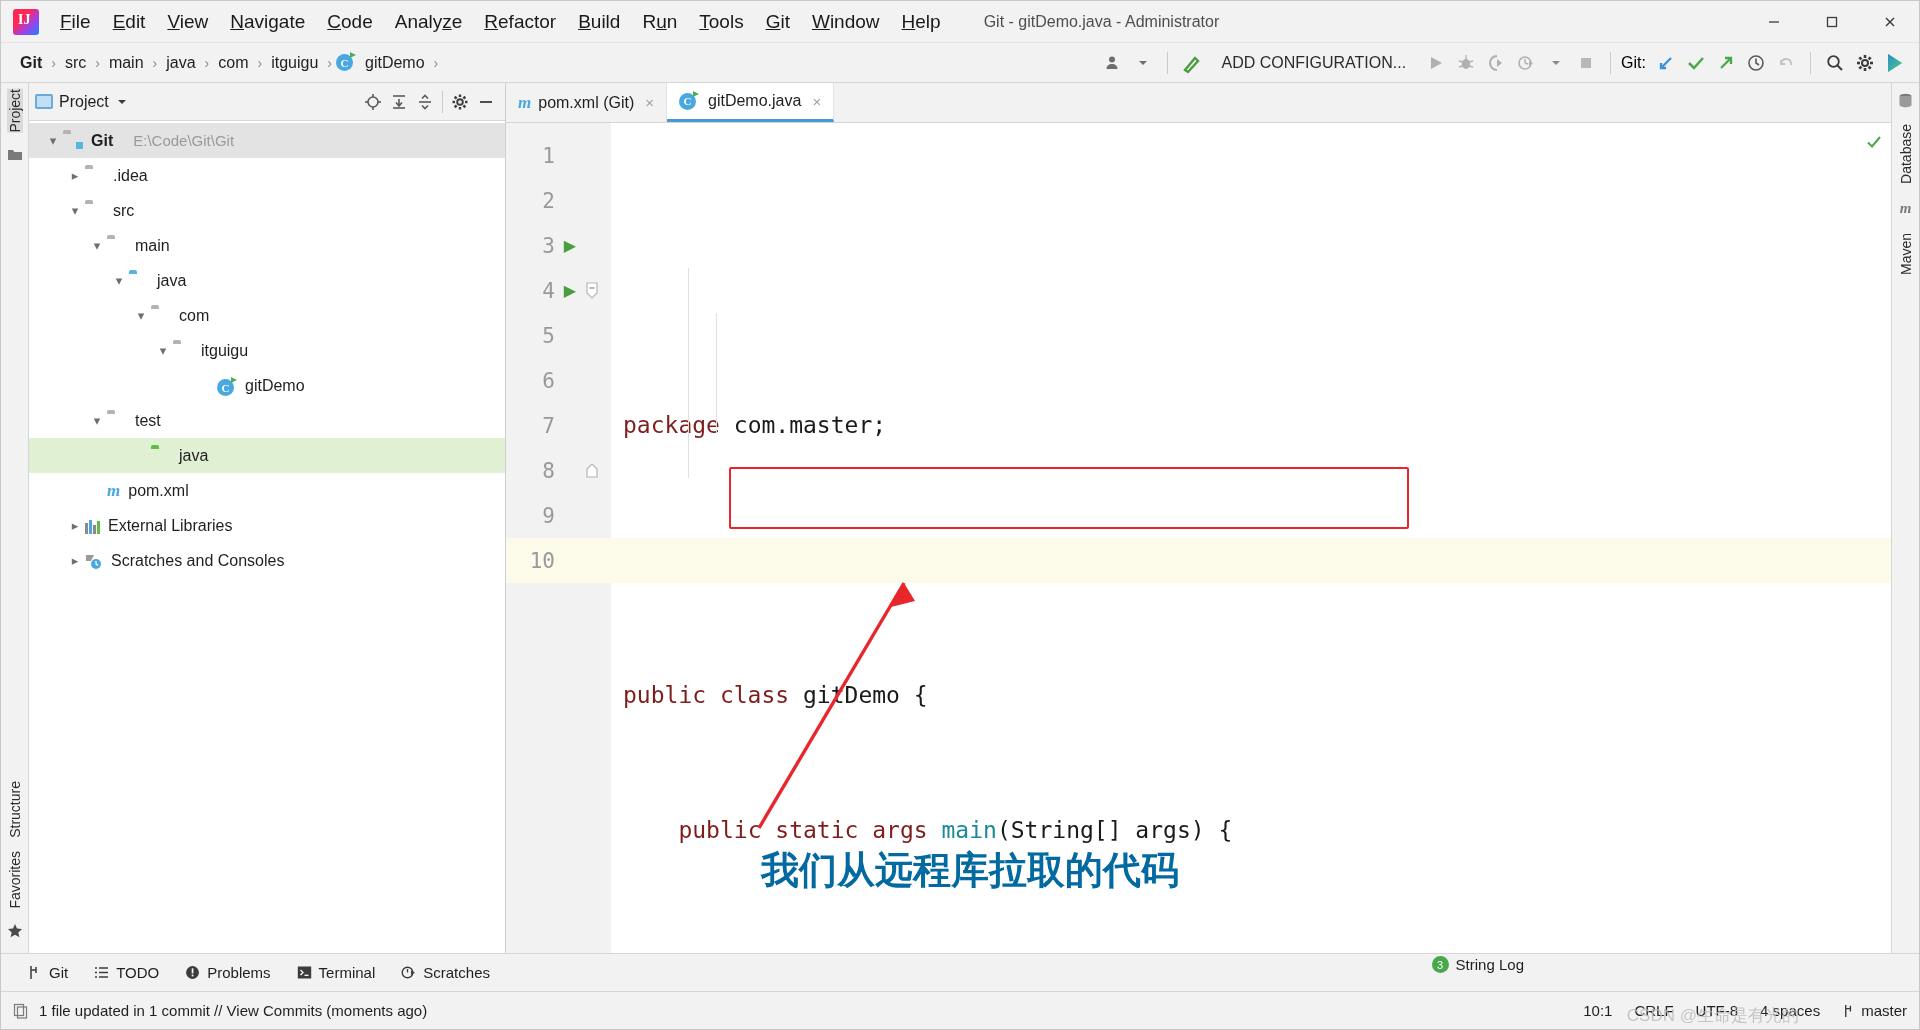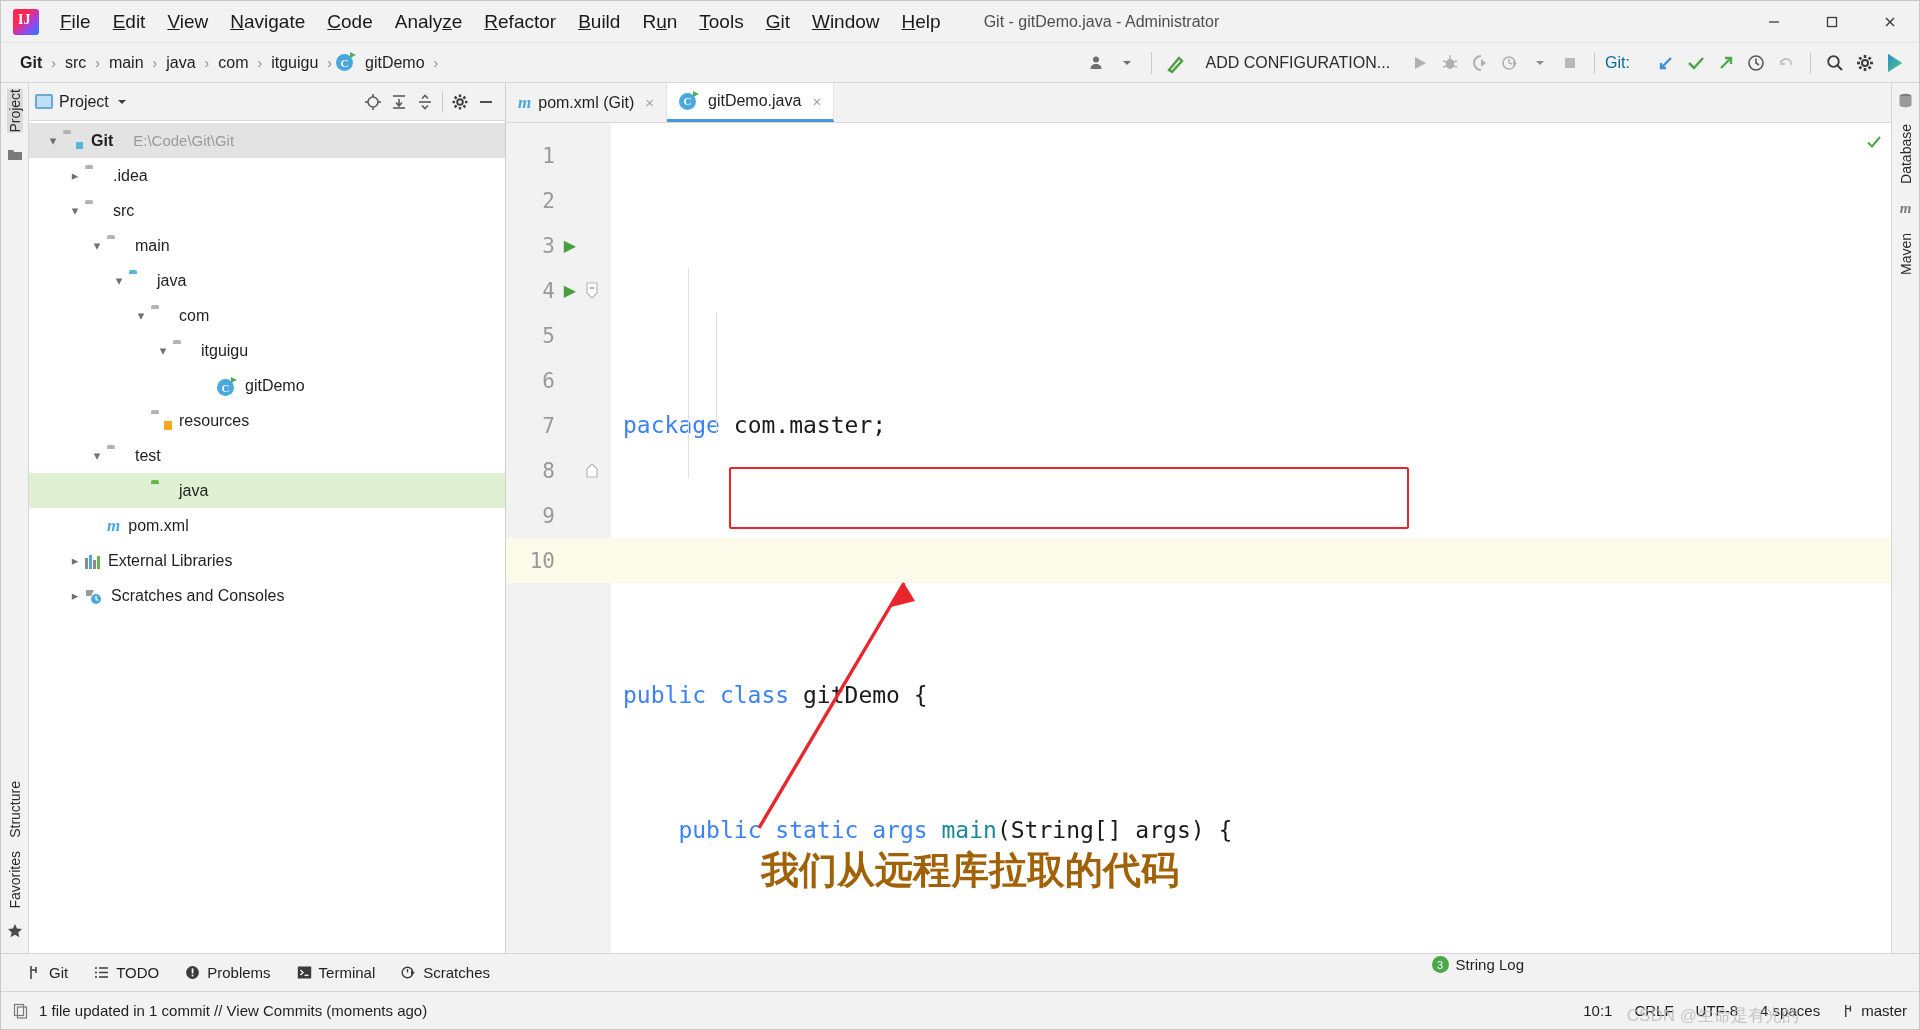--- a/index.html
+++ b/index.html
@@ -44,21 +44,21 @@
     background:#4aa8e0; color:#fff; font-size:11px; font-weight:bold;
     display:inline-flex; align-items:center; justify-content:center;
     font-family:"Liberation Serif",serif; margin-right:5px; position:relative;
   }
   .cls-ico:after{ content:''; position:absolute; right:-3px; top:-2px; width:0;height:0;
     border-left:6px solid #4caf50; border-top:3px solid transparent; border-bottom:3px solid transparent;}
   .tb-right { margin-left: auto; display: flex; align-items: center; padding-right: 10px; gap: 2px; }
   .tb-ico { width: 28px; height: 28px; display:flex; align-items:center; justify-content:center; color:#6e6e6e; }
   .tb-sep { width:1px; height:22px; background:#c9c9c9; margin: 0 8px; }
   .addconf { font-size: 16px; color:#2b2b2b; padding: 0 14px; white-space:nowrap; }
-  .gitlabel { font-size: 16px; color:#0369a1; margin-right: 20px; }
+  .gitlabel { font-size: 16px; color:#000000; margin-right: 4px; }
 
   
   .body { flex: 1; display: flex; min-height: 0; }
 
   
   .vstrip { width: 28px; background:#f2f2f2; border-right:1px solid #d6d6d6;
             display:flex; flex-direction:column; align-items:center; justify-content:space-between; padding: 6px 0; flex:none;}
   .vlabel { writing-mode: vertical-rl; transform: rotate(180deg); font-size: 14px; color:#2b2b2b; white-space:nowrap;}
   .vtop { display:flex; flex-direction:column; align-items:center; gap: 8px;}
   .vbot { display:flex; flex-direction:column; align-items:center; gap: 14px;}
@@ -101,28 +101,28 @@
   .tab.active { background:#fff; border-bottom:3px solid #4599d6; }
   .tab .x { color:#a0a0a0; font-size:15px; margin-left:4px;}
   .codearea { flex:1; display:flex; min-height:0; position:relative; overflow:hidden;}
   .gutter { width: 105px; background:#f2f2f2; flex:none; padding-top:10px; position:relative;}
   .gln { height:45px; display:flex; align-items:center; justify-content:flex-end; position:relative;}
   .gnum { color:#999; font-size:21px; font-family:"DejaVu Sans Mono","Liberation Mono",monospace; width:46px; text-align:right;}
   .grun { width:30px; text-align:center; color:#4a9e3f; font-size:16px;}
   .gfold { width:26px; text-align:center; color:#9a9a9a; font-size:13px;}
   .code { flex:1; padding: 10px 0 0 12px; position:relative; min-width:0; overflow:hidden;
           font-family:"DejaVu Sans Mono","Liberation Mono",monospace; font-size:23px; line-height:45px; white-space:pre;}
-  .kw { color:#3b82f6; }
+  .kw { color:#7f1d1d; }
   .cls2 { color:#1a8a96; }
   .str { color:#067d17; }
   .fld { color:#871094; font-style:italic; }
   .pln { color:#1a1a1a; }
   .hl-line { position:absolute; left:0; right:0; height:45px; background:#fcfbe9; }
   .redbox { position:absolute; border:2px solid #e8262c; border-radius:2px; pointer-events:none;}
-  .annot { position:absolute; color:#a16207; font-size:38px; font-weight:bold; white-space:nowrap;
+  .annot { position:absolute; color:#0369a1; font-size:38px; font-weight:bold; white-space:nowrap;
            font-family:"DejaVu Sans","Liberation Sans",sans-serif;}
   .indentg { position:absolute; width:1px; background:#e0e0e0;}
 
   
   .rstrip { width: 28px; background:#f2f2f2; border-left:1px solid #d6d6d6;
             display:flex; flex-direction:column; align-items:center; padding-top:10px; gap:16px; flex:none;}
 
   
   .toolwin { height:38px; display:flex; align-items:center; background:#f2f2f2; border-top:1px solid #d6d6d6; padding-left:26px; gap:26px; flex:none;}
   .twitem { display:flex; align-items:center; gap:7px; font-size:15px; color:#1f1f1f; }
@@ -449,25 +449,20 @@
         </div>
 
         <div class="trow" style="padding-left:168px;">
           <span class="arrow none">▸</span>
           <span class="ficon">
             <span class="cls-ico" style="margin:0;">C</span>
           </span>
           <span class="tlabel">gitDemo</span>
         </div>
 
-        <div class="trow" style="padding-left:102px;">
-          <span class="arrow none">▸</span>
-          <span class="ficon"><span class="folder res"></span></span>
-          <span class="tlabel">resources</span>
-        </div>
 
         <div class="trow" style="padding-left:58px;">
           <span class="arrow">▾</span>
           <span class="ficon"><span class="folder"></span></span>
           <span class="tlabel">test</span>
         </div>
 
         <div class="trow sel-green" style="padding-left:102px;">
           <span class="arrow none">▸</span>
           <span class="ficon"><span class="folder green"></span></span>

